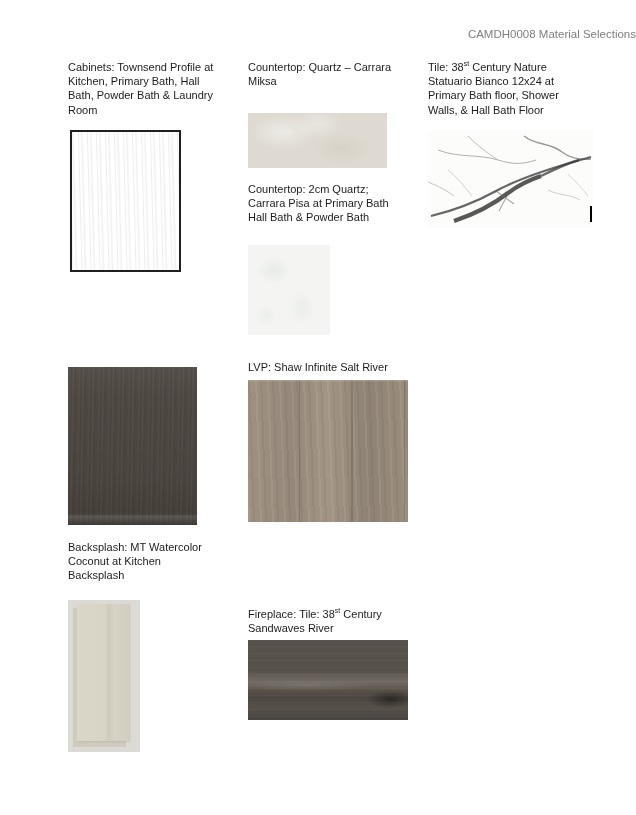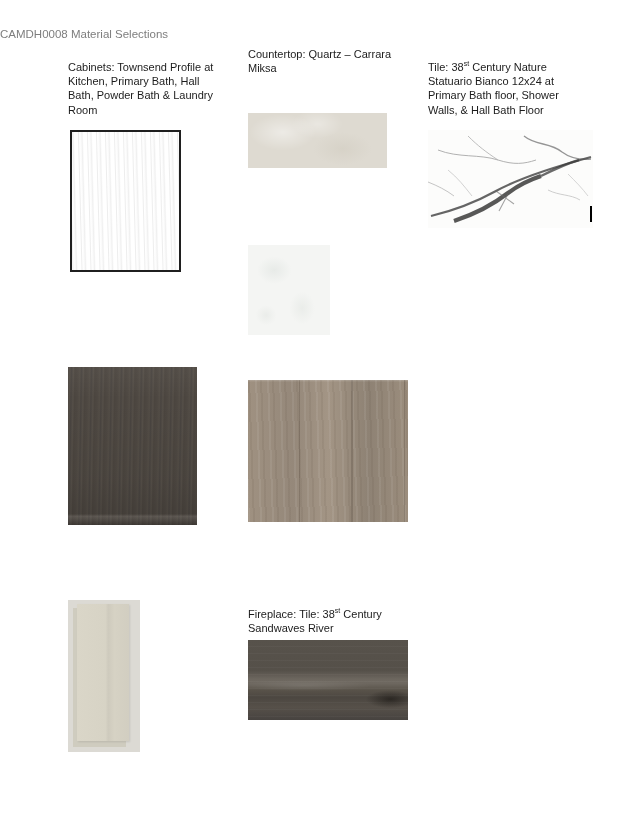--- a/index.html
+++ b/index.html
@@ -7,21 +7,21 @@
     width: 636px; height: 815px;
     background: #ffffff;
     font-family: "Liberation Sans", sans-serif;
     position: relative;
     overflow: hidden;
   }
   .page { position: absolute; inset: 0; }
 
   .doc-title {
     position: absolute; top: 28px; left: 0; width: 636px;
-    text-align: left;
+    text-align: right;
     font-size: 11.5px; color: #7e7e7e;
   }
 
   .lbl {
     position: absolute;
     font-size: 11px; line-height: 14.2px;
     color: #1c1c1c;
   }
   .lbl sup { font-size: 7px; line-height: 0; vertical-align: super; }
   .lbl .u { }
@@ -124,47 +124,50 @@
 </head>
 <body>
 
 <div class="page">
 
   <div class="doc-title">CAMDH0008 Material Selections</div>
 
   <div class="lbl" style="left:68px; top:60px; width:158px;"><span>Cabinets: Townsend Profile at Kitchen, Primary Bath, Hall Bath, Powder Bath &amp; Laundry Room</span></div>
   <div class="sw sw-townsend"></div>
 
-  <div class="lbl" style="left:248px; top:47px; width:150px;"><span>Countertop: Quartz – Carrara Miksa</span></div>
+  <div class="lbl" style="left:248px; top:60px; width:150px;"><span>Countertop: Quartz – Carrara Miksa</span></div>
   <div class="sw sw-miksa"></div>
 
   <div class="lbl" style="left:428px; top:60px; width:162px;"><span>Tile: 38</span><sup>st</sup><span> Century Nature Statuario Bianco 12x24 </span><span class="u">at</span><span> Primary Bath floor, Shower Walls, &amp; Hall Bath Floor</span></div>
   <div class="sw sw-statuario">
     <svg viewBox="0 0 165 98" preserveAspectRatio="none">
       <rect x="0" y="0" width="165" height="98" fill="#fcfcfb"></rect>
       <path d="M10 20 C 30 28 52 24 70 30 C 86 35 96 34 108 30" stroke="#a8a8a8" stroke-width="1" fill="none" opacity="0.9"></path>
       <path d="M96 6 C 108 16 122 12 134 22 C 142 28 152 30 163 29" stroke="#8a8a8a" stroke-width="1.3" fill="none" opacity="0.9"></path>
       <path d="M40 6 C 50 16 58 22 70 30" stroke="#b5b5b5" stroke-width="0.9" fill="none"></path>
       <path d="M3 86 C 28 80 48 72 68 61 C 88 50 115 40 163 27" stroke="#4a4a4a" stroke-width="2.2" fill="none" opacity="0.85"></path>
       <path d="M26 91 C 44 85 62 77 80 63 C 92 54 104 49 113 46" stroke="#2e2e2e" stroke-width="4.2" fill="none" opacity="0.8"></path>
       <path d="M113 46 C 125 40 137 34 151 30" stroke="#3a3a3a" stroke-width="2.4" fill="none" opacity="0.75"></path>
       <path d="M68 61 L 86 74 M 80 64 L 71 81" stroke="#6a6a6a" stroke-width="1.1" opacity="0.6"></path>
       <path d="M120 60 C 132 66 142 64 152 70" stroke="#c2c2c2" stroke-width="0.8" fill="none"></path>
       <path d="M20 40 C 30 48 36 56 44 66" stroke="#c6c6c6" stroke-width="0.8" fill="none"></path>
       <path d="M0 52 C 10 56 18 60 26 66" stroke="#bdbdbd" stroke-width="0.9" fill="none"></path>
       <path d="M140 44 C 148 52 154 58 160 66" stroke="#cccccc" stroke-width="0.8" fill="none"></path>
     </svg>
   </div>
 
+  <div class="lbl" style="left:248px; top:182px; width:158px;"><span>Countertop: 2cm Quartz; Carrara Pisa at Primary Bath Hall Bath &amp; Powder Bath</span></div>
   <div class="sw sw-pisa"></div>
 
   <div class="sw sw-graphite"></div>
 
+  <div class="lbl" style="left:248px; top:360px; width:200px;"><span>LVP: Shaw Infinite Salt River</span></div>
   <div class="sw sw-lvp"></div>
 
+  <div class="lbl" style="left:68px; top:540px; width:150px;"><span>Backsplash: MT Watercolor Coconut at Kitchen Backsplash</span></div>
   <div class="sw sw-coconut">
     <div class="tile-back"></div>
     <div class="tile-front"></div>
   </div>
 
   <div class="lbl" style="left:248px; top:607px; width:162px;"><span>Fireplace: Tile: 38</span><sup>st</sup><span> Century Sandwaves River</span></div>
   <div class="sw sw-sandwaves"></div>
 
   <div class="text-cursor"></div>
 

